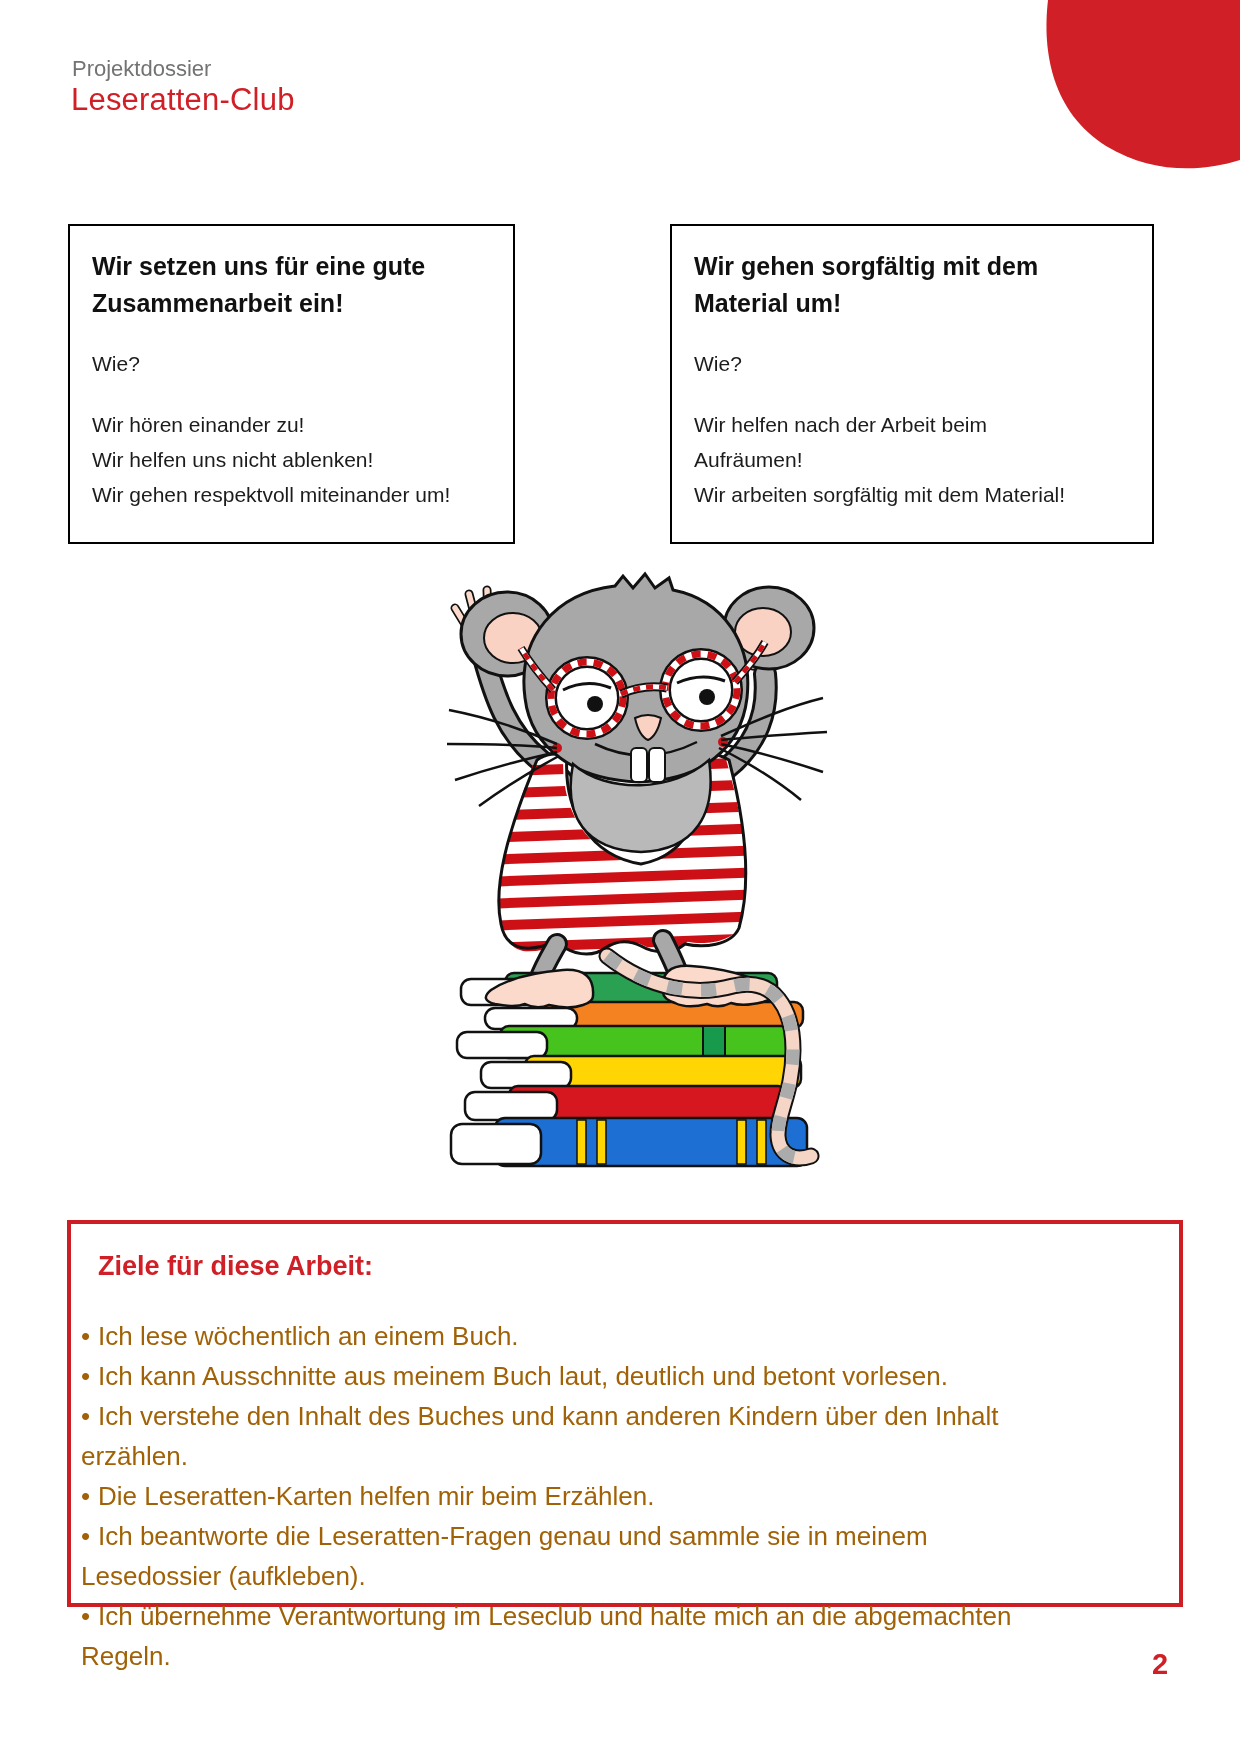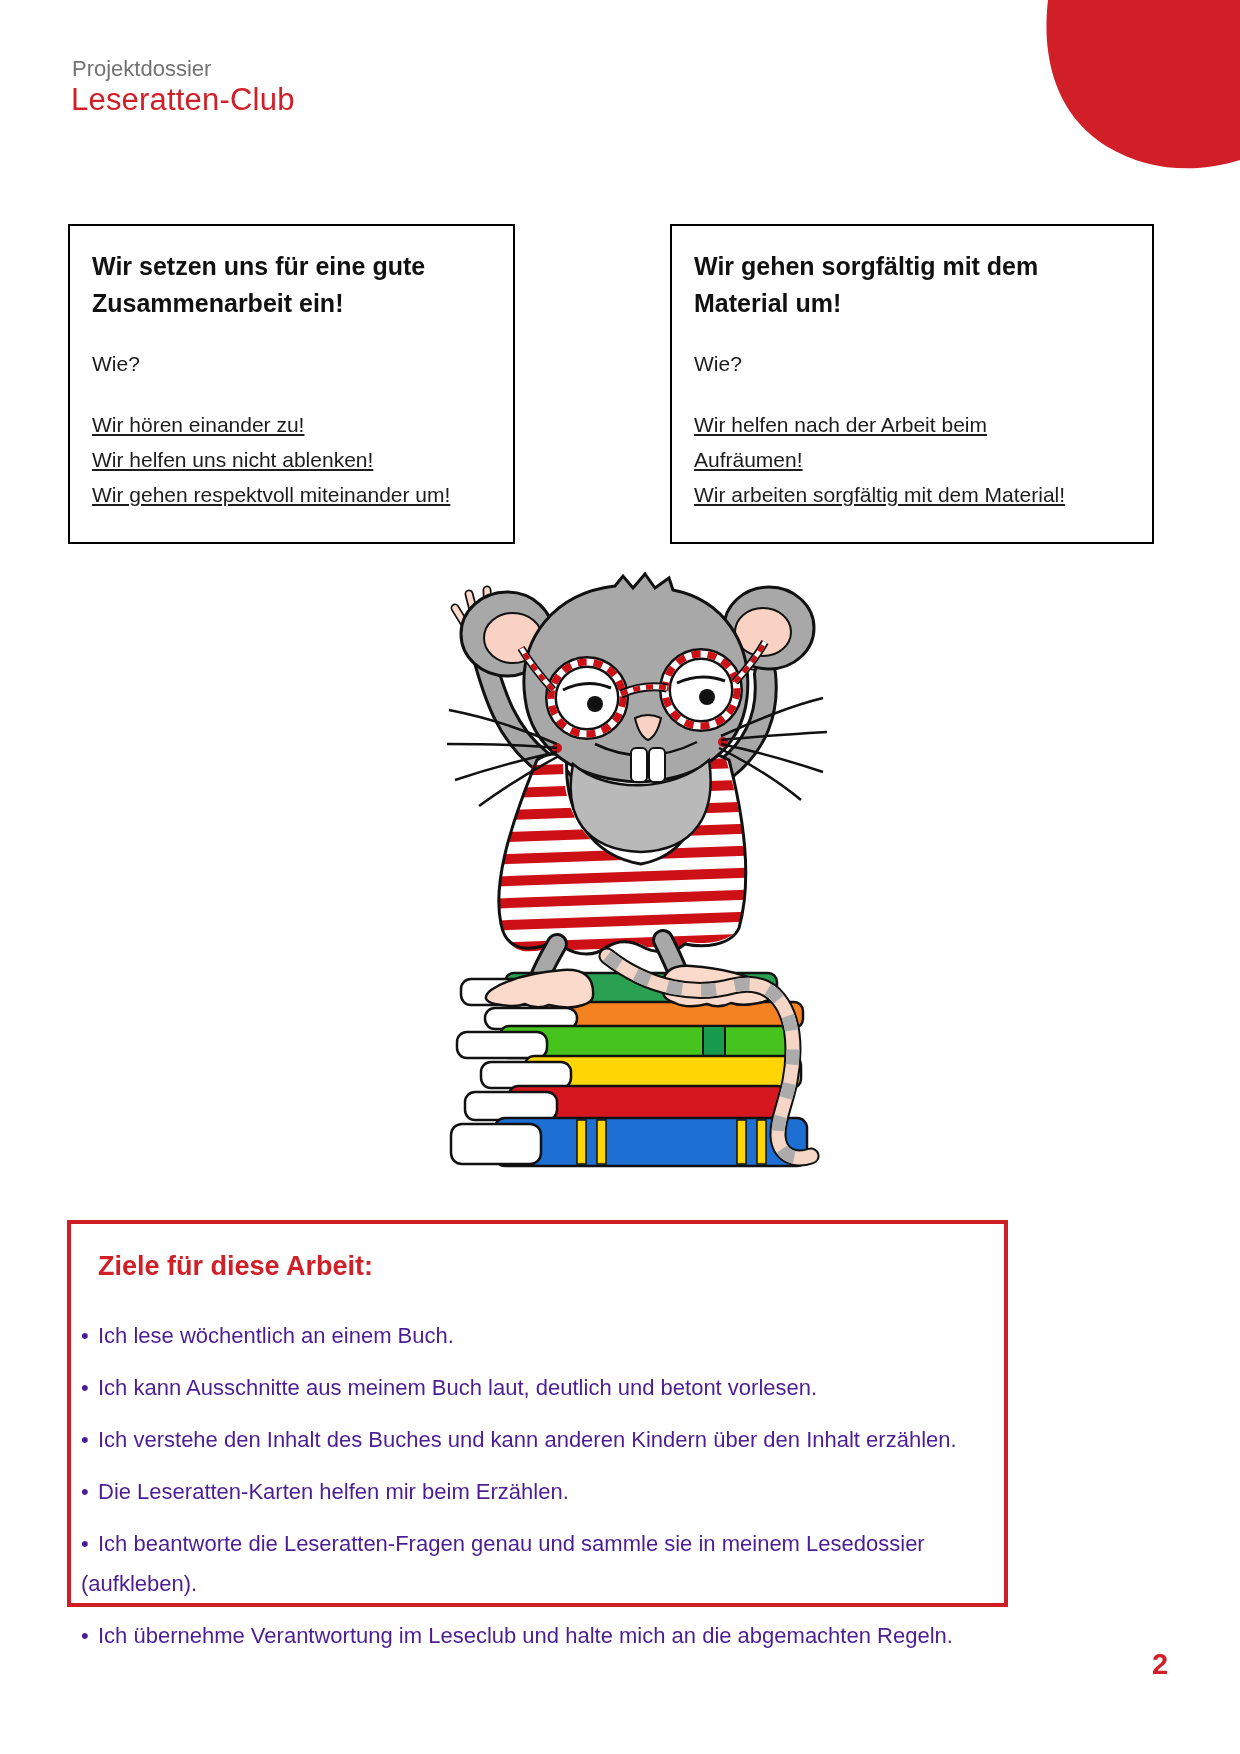--- a/index.html
+++ b/index.html
@@ -23,36 +23,36 @@
     padding:22px 22px 0 22px;
     background:#fff;
   }
   .rule-box.left{left:68px;top:224px;width:447px;height:320px;}
   .rule-box.right{left:670px;top:224px;width:484px;height:320px;}
   .rule-box h2{
     margin:0;font-size:25px;line-height:37px;font-weight:bold;color:#111;
   }
   .rule-q{margin:24px 0 0 0;font-size:21px;line-height:35px;}
   .rule-lines{margin:26px 0 0 0;}
-  .rule-line{font-size:21px;line-height:35px;white-space:nowrap;text-decoration:underline;}
+  .rule-line{font-size:21px;line-height:35px;white-space:nowrap;}
   
   .illu{left:445px;top:548px;width:385px;height:620px;}
   
   .goals-box{
-    left:67px;top:1220px;width:941px;height:387px;
+    left:67px;top:1220px;width:1116px;height:387px;
     border:4px solid #cf1d24;box-sizing:border-box;
     padding:26px 30px 16px 0;
   }
   .goals-heading{
     margin:0 0 0 27px;font-size:27px;font-weight:bold;color:#d01f26;line-height:32px;
   }
   .goals-box ul{margin:34px 0 0 0;padding:0;list-style:none;}
   .goals-box li{
-    margin:12px 0 0 10px;max-width:950px;
-    font-size:22px;line-height:40px;color:#4c1d95;
+    margin:0 0 0 10px;max-width:950px;
+    font-size:26px;line-height:40px;color:#a16207;
   }
   .goals-box li::before{content:"•";display:inline-block;width:17px;}
   
   .page-number{left:1152px;top:1648px;font-size:29px;font-weight:bold;color:#d01f26;}
 </style>
 </head>
 <body>
 
 <svg class="abs corner-blob" width="200" height="178" viewBox="0 0 200 178" aria-hidden="true">
   <path d="M8 0 C 2 52, 12 112, 66 146 C 112 174, 162 172, 200 160 L 200 0 Z" fill="#d01f26"></path>

